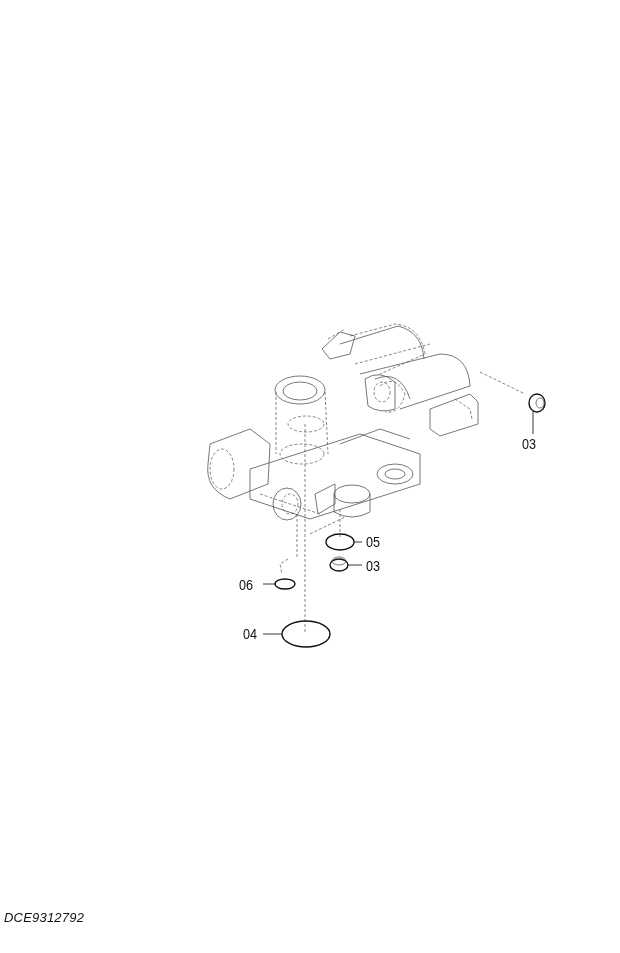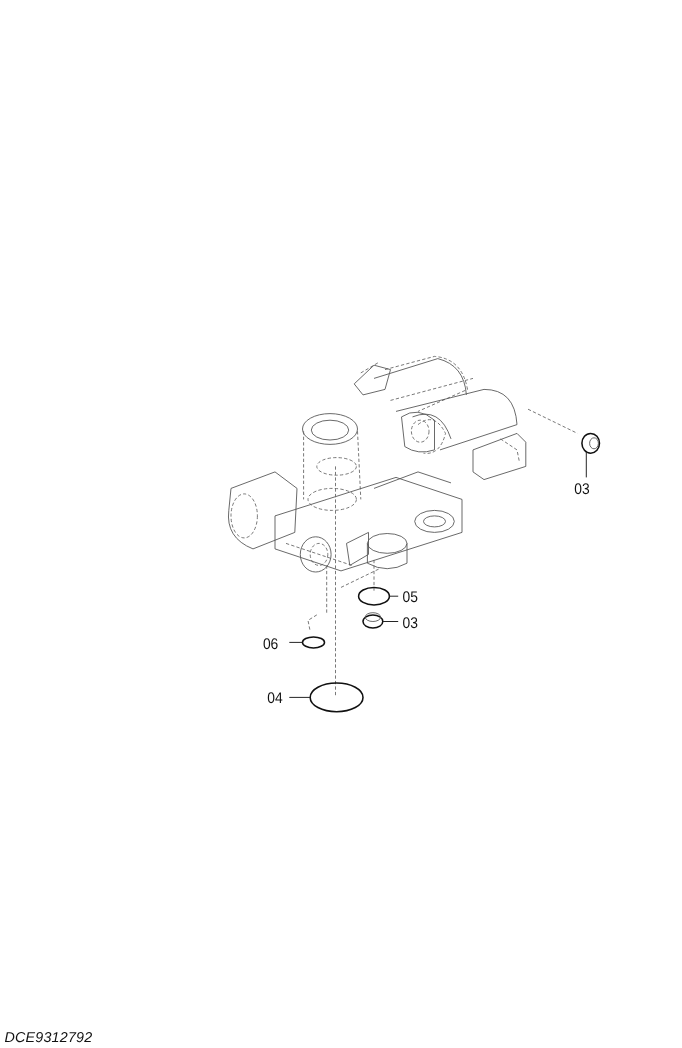--- a/index.html
+++ b/index.html
@@ -1,19 +1,19 @@
 <!DOCTYPE html>
 <html><head>
 <meta charset="utf-8">
 <style>
   html, body { margin:0; padding:0; background:#ffffff; }
   body { width:620px; height:953px; position:relative; overflow:hidden; font-family:"Liberation Sans", sans-serif; }
   #diagram { position:absolute; left:0; top:14px; width:620px; height:953px; }
   .callout { position:absolute; font-family:"Liberation Sans", sans-serif; font-size:14px; color:#111; line-height:14px; transform:scaleX(0.9); transform-origin:left top; }
-  .drawing-id { position:absolute; left:4px; top:935px; font-family:"Liberation Sans", sans-serif; font-style:italic; font-size:13px; color:#111; letter-spacing:0.2px; }
+  .drawing-id { position:absolute; left:4px; top:910px; font-family:"Liberation Sans", sans-serif; font-style:italic; font-size:13px; color:#111; letter-spacing:0.2px; }
   svg .ln { fill:none; stroke:#555; stroke-width:0.8; }
   svg .dash { fill:none; stroke:#666; stroke-width:0.8; stroke-dasharray:3 2; }
   svg .solid { fill:none; stroke:#111; stroke-width:1.4; }
   svg .leader { fill:none; stroke:#222; stroke-width:0.9; }
 </style>
 </head>
 <body>
 
 <div id="diagram">
   <svg width="620" height="953" viewBox="0 0 620 953">

